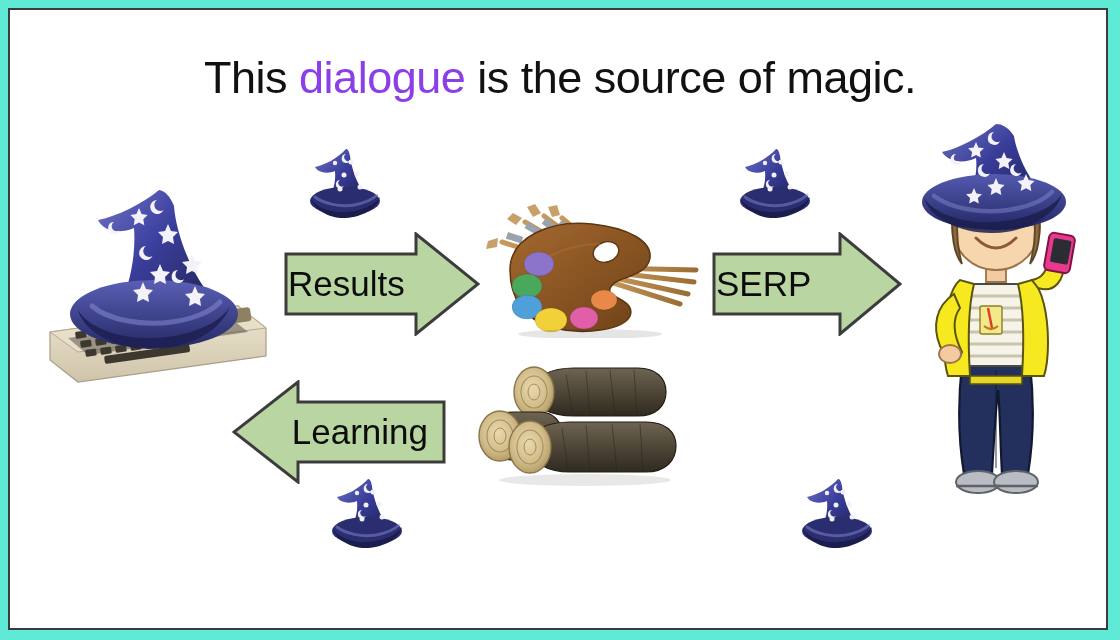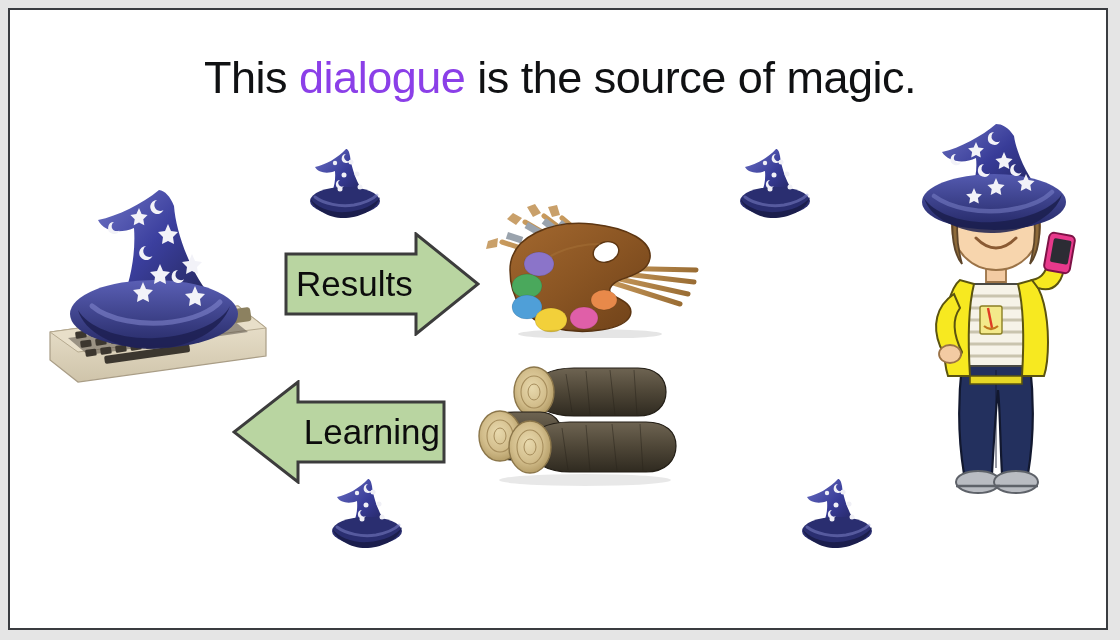--- a/index.html
+++ b/index.html
@@ -4,21 +4,21 @@
 <style>
   html, body {
     margin: 0;
     padding: 0;
     background: #ffffff;
   }
   #slide {
     position: relative;
     width: 1120px;
     height: 640px;
-    background: #e5e5e5;
+    background: #5eead4;
     font-family: "Liberation Sans", sans-serif;
     overflow: hidden;
   }
   
   #frame {
     position: absolute;
     left: 8px;
     top: 8px;
     width: 1100px;
     height: 622px;
@@ -53,22 +53,22 @@
     left: 0;
     width: 100%;
     height: 100%;
     display: flex;
     align-items: center;
     font-size: 35px;
     color: #0c0c0c;
     white-space: nowrap;
     pointer-events: none;
   }
-  .arrow-label.right-arrow { justify-content: flex-start; padding-left: 12px; box-sizing: border-box; }
-  .arrow-label.left-arrow  { justify-content: flex-end;  padding-right: 6px; box-sizing: border-box; }
+  .arrow-label.right-arrow { justify-content: flex-start; padding-left: 4px; box-sizing: border-box; }
+  .arrow-label.left-arrow  { justify-content: flex-end;  padding-right: 18px; box-sizing: border-box; }
 
   #arrow-results     { left: 284px; top: 232px; width: 196px; height: 104px; }
   #arrow-serp        { left: 712px; top: 232px; width: 190px; height: 104px; }
   #arrow-learning    { left: 232px; top: 380px; width: 214px; height: 104px; }
   #arrow-interaction { left: 700px; top: 380px; width: 216px; height: 104px; }
 
   
   .node { position: absolute; }
   .node svg { display: block; }
 
@@ -493,20 +493,26 @@
     </svg>
   </div>
 
   <div class="arrow" id="arrow-results">
     <svg viewBox="0 0 196 104" width="196" height="104" aria-hidden="true">
       <path d="M2 22 L132 22 L132 2 L194 52 L132 102 L132 82 L2 82 Z" fill="#b9d5a1" stroke="#3c3c3c" stroke-width="3" stroke-linejoin="miter"></path>
     </svg>
     <div class="arrow-label right-arrow">Results</div>
   </div>
 
+  <div class="arrow" id="arrow-serp">
+    <svg viewBox="0 0 190 104" width="190" height="104" aria-hidden="true">
+      <path d="M2 22 L128 22 L128 2 L188 52 L128 102 L128 82 L2 82 Z" fill="#b9d5a1" stroke="#3c3c3c" stroke-width="3" stroke-linejoin="miter"></path>
+    </svg>
+    <div class="arrow-label right-arrow">SERP</div>
+  </div>
 
 
   <div class="arrow" id="arrow-learning">
     <svg viewBox="0 0 214 104" width="214" height="104" aria-hidden="true">
       <path d="M212 22 L66 22 L66 2 L2 52 L66 102 L66 82 L212 82 Z" fill="#b9d5a1" stroke="#3c3c3c" stroke-width="3" stroke-linejoin="miter"></path>
     </svg>
     <div class="arrow-label left-arrow">Learning</div>
   </div>
 
 </div>

